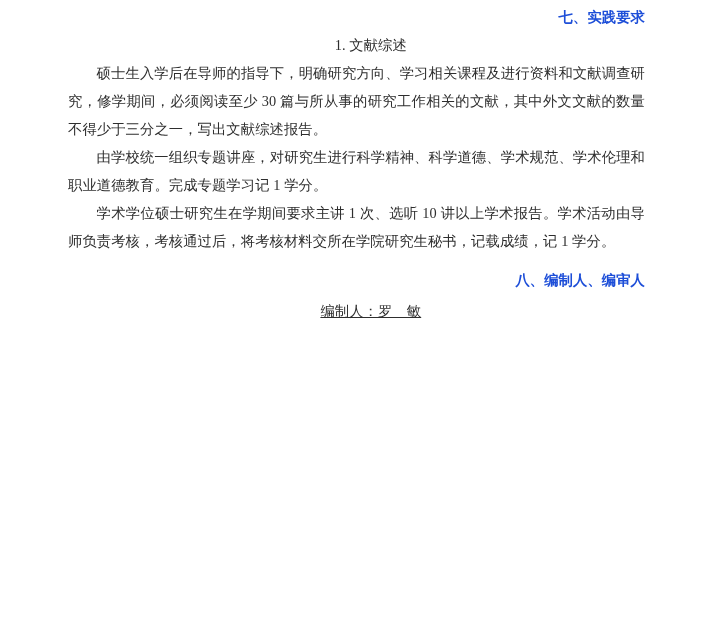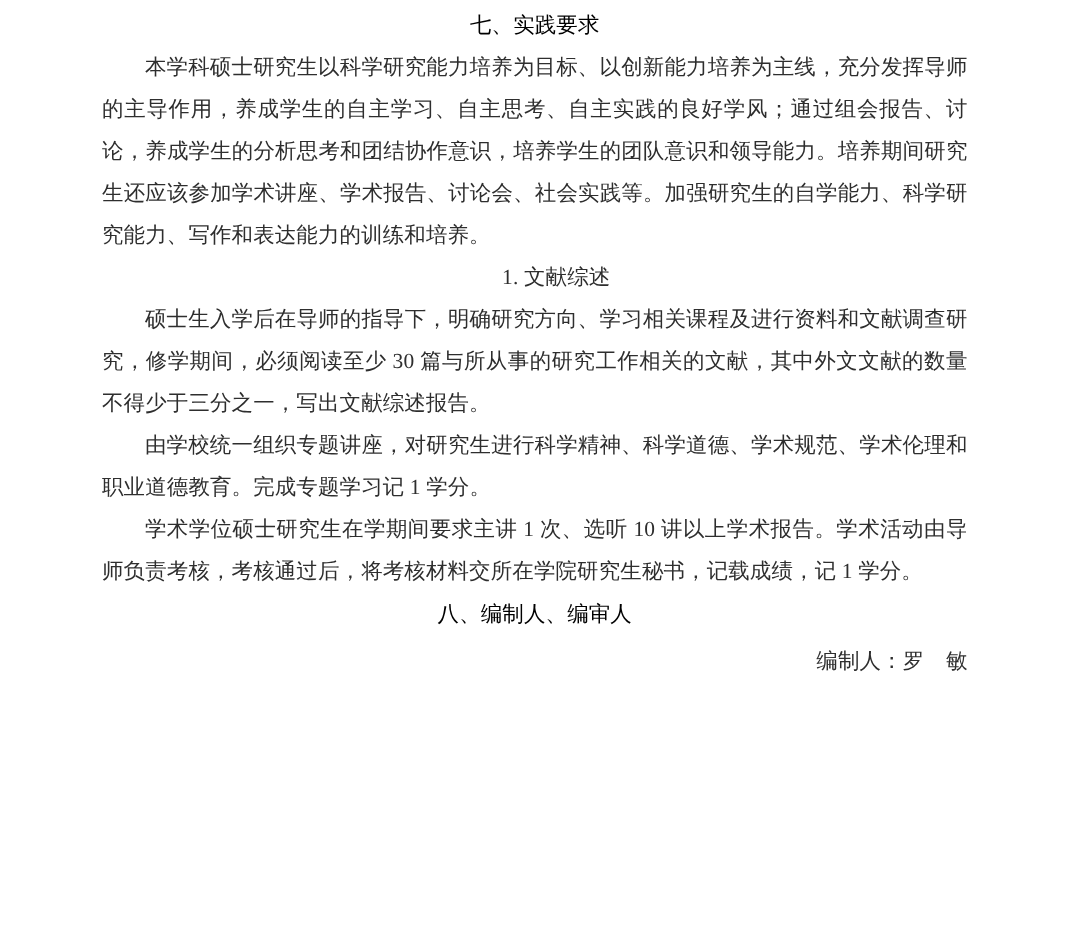--- a/index.html
+++ b/index.html
@@ -24,48 +24,48 @@
     margin: 0;
     font-size: 14.3px;
     line-height: 28px;
     color: #2e2e2e;
     text-align: justify;
     text-justify: inter-character;
     letter-spacing: 0.1px;
     word-break: break-all;
   }
   .doc-heading {
-    font-weight: normal;
-    color: #000000;
-    text-align: center;
+    font-weight: bold;
+    color: #1d4ed8;
+    text-align: right;
   }
   .doc-subheading {
     text-indent: 2em;
     text-align: center;
   }
   .doc-paragraph {
     text-indent: 2em;
   }
   .doc-heading-8 {
-    margin-top: 1px;
+    margin-top: 11px;
   }
   .doc-signer {
     text-indent: 2em;
     margin-top: 3px;
-    text-align: right;
+    text-align: center;
+    text-decoration: underline;
   }
 </style>
 </head>
 <body>
 
 <div class="page">
 
   <div class="doc-line doc-heading">七、实践要求</div>
 
-  <div class="doc-line doc-paragraph">本学科硕士研究生以科学研究能力培养为目标、以创新能力培养为主线，充分发挥导师的主导作用，养成学生的自主学习、自主思考、自主实践的良好学风；通过组会报告、讨论，养成学生的分析思考和团结协作意识，培养学生的团队意识和领导能力。培养期间研究生还应该参加学术讲座、学术报告、讨论会、社会实践等。加强研究生的自学能力、科学研究能力、写作和表达能力的训练和培养。</div>
 
   <div class="doc-line doc-subheading">1. 文献综述</div>
 
   <div class="doc-line doc-paragraph">硕士生入学后在导师的指导下，明确研究方向、学习相关课程及进行资料和文献调查研究，修学期间，必须阅读至少 30 篇与所从事的研究工作相关的文献，其中外文文献的数量不得少于三分之一，写出文献综述报告。</div>
 
 
 
   <div class="doc-line doc-paragraph">由学校统一组织专题讲座，对研究生进行科学精神、科学道德、学术规范、学术伦理和职业道德教育。完成专题学习记 1 学分。</div>
 
 

